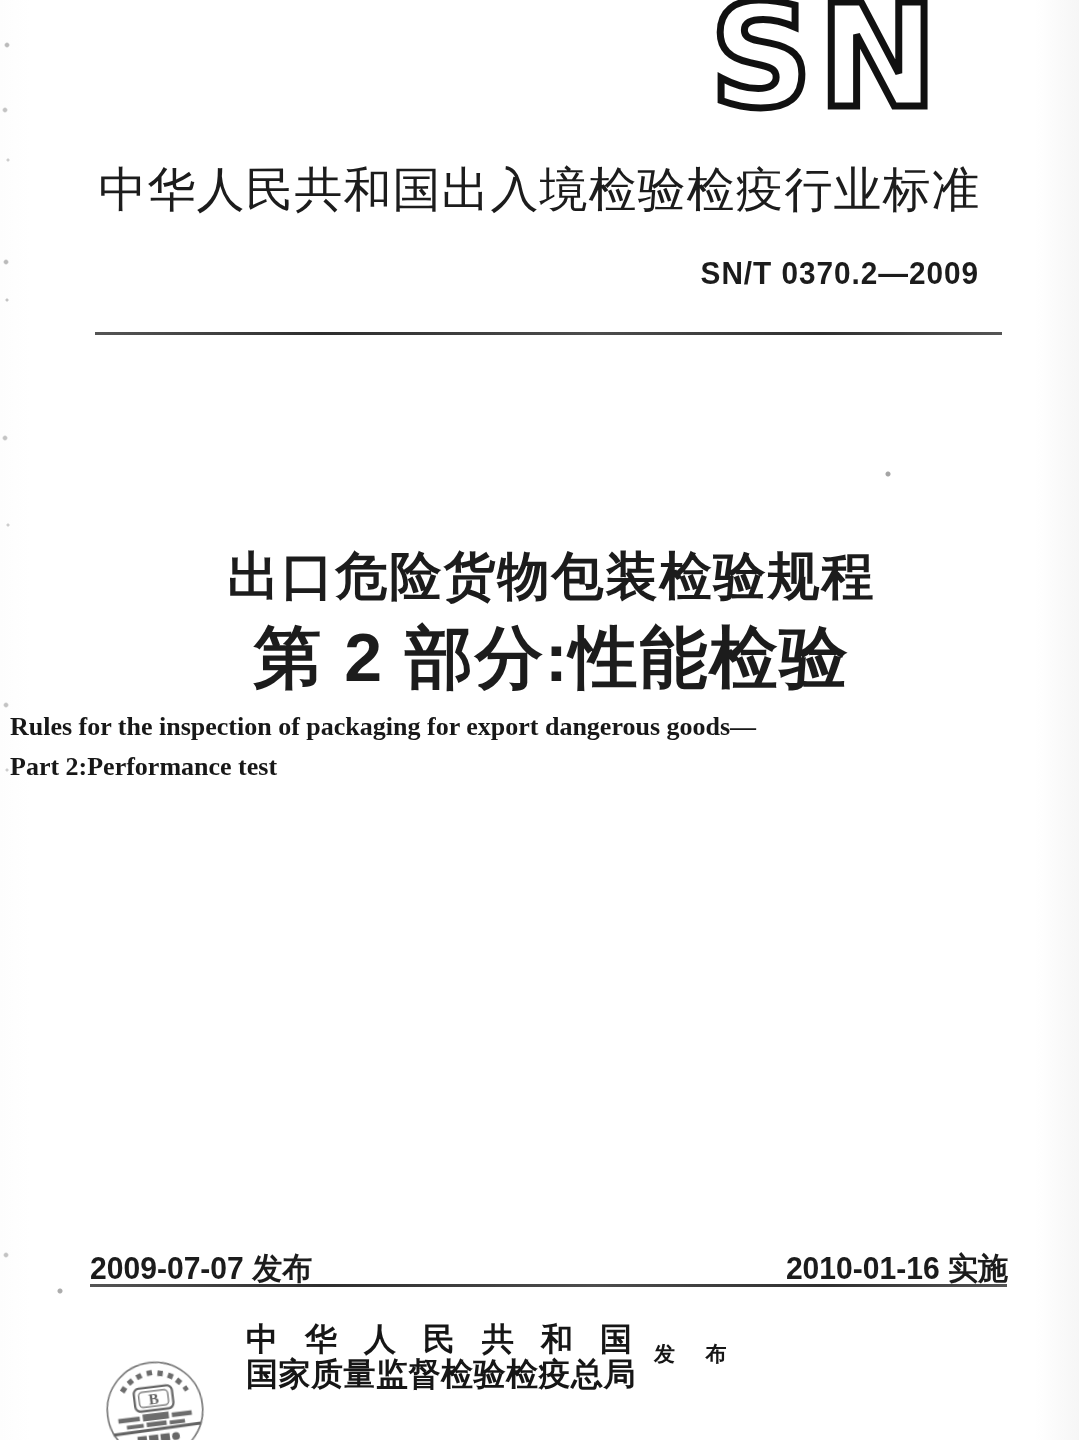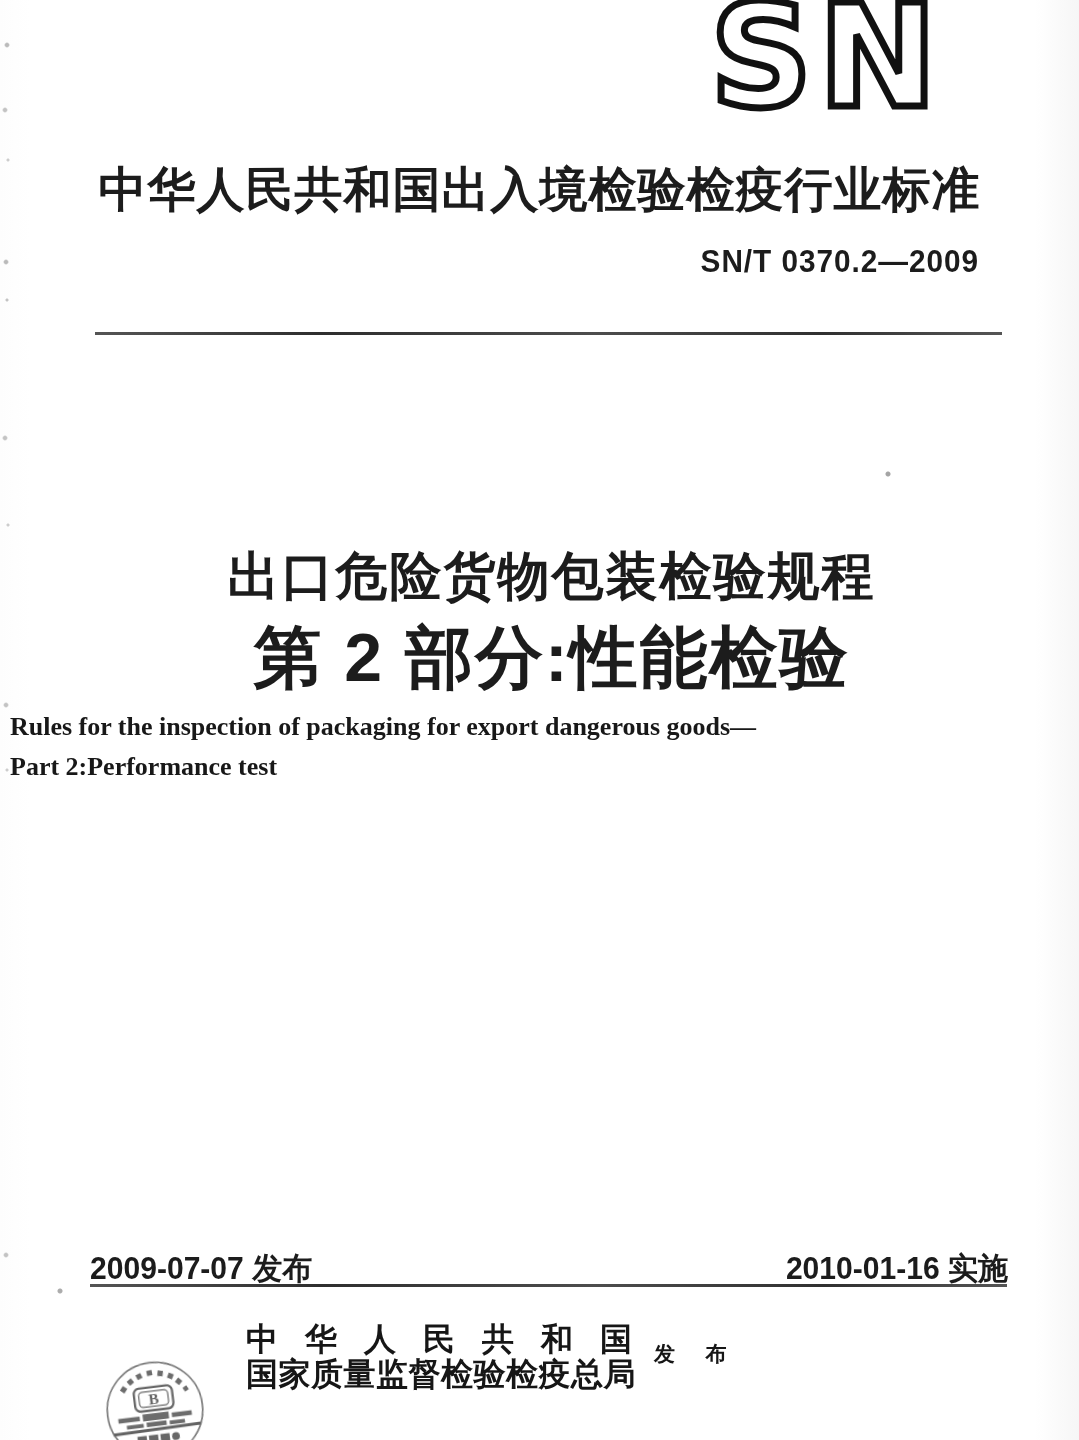--- a/index.html
+++ b/index.html
@@ -36,25 +36,25 @@
 
   .sn-logo{left:700px;top:-16px;width:270px;height:132px;}
   .sn-logo text{
     font-family:"DejaVu Sans", sans-serif;
     font-weight:bold;font-size:142px;letter-spacing:6px;
     fill:#ffffff;stroke:#111;stroke-width:7px;
   }
 
   .header-title{
     left:0; top:158px; width:1079px; text-align:center;
-    font-size:48px; font-weight:bold; letter-spacing:1px;
+    font-size:48px; font-weight:normal; letter-spacing:1px;
     white-space:nowrap;
   }
 
-  .std-block{ right:100px; top:244px; text-align:right; }
+  .std-block{ right:100px; top:256px; text-align:right; }
   .std-no{
     font-size:31px; font-weight:bold; letter-spacing:1px;
     transform:scaleX(.96); transform-origin:right;
   }
   .replaces{
     margin-top:4px;
     font-family:"Liberation Serif", serif;
     font-size:21px; letter-spacing:.5px; color:#2a2a2a;
   }
 

